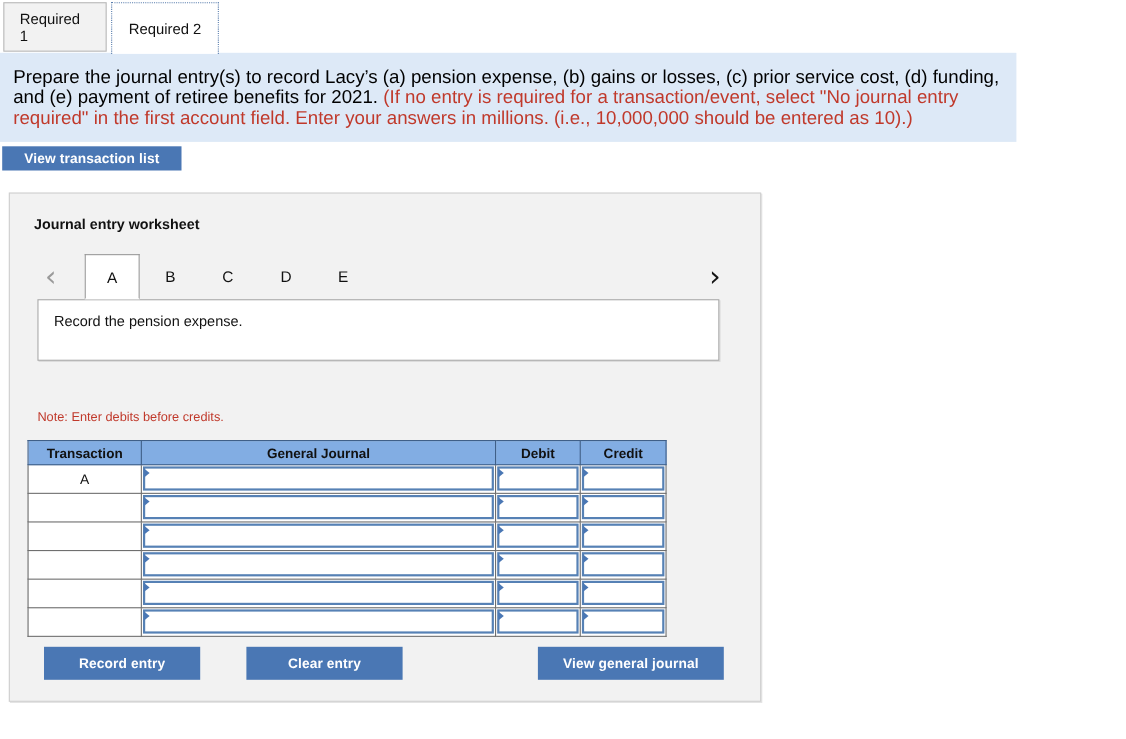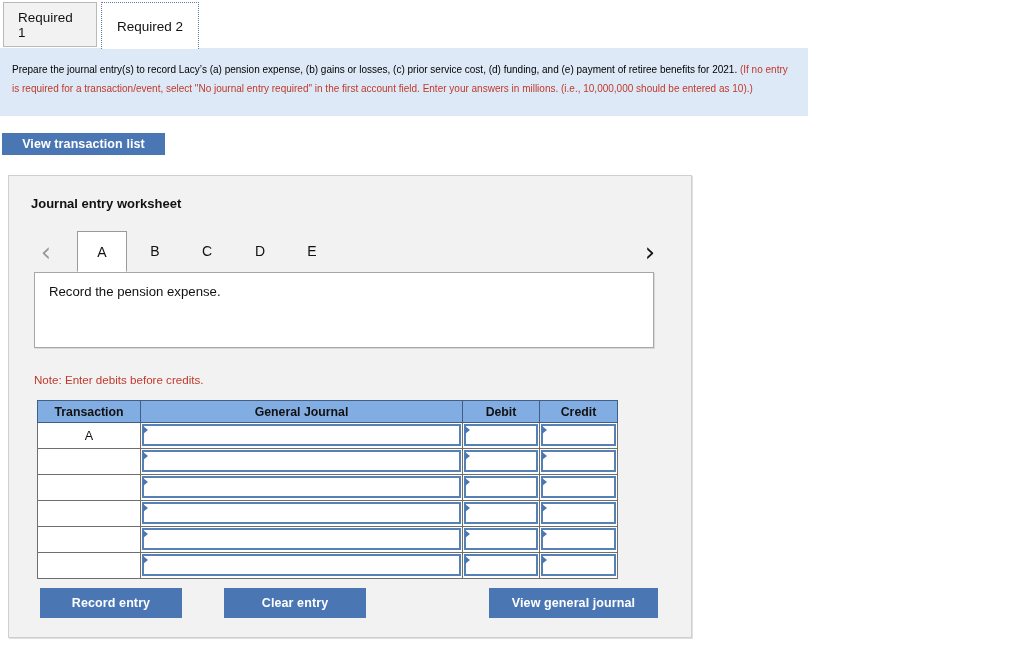--- a/index.html
+++ b/index.html
@@ -30,26 +30,26 @@
     border-bottom:none;
     color:#111;
     z-index:3;
     height:47px;
   }
   .tab#tab0{left:3px;width:94px;border-bottom:1px solid #b9b9b9;}
   .tab#tab1{left:101px;width:98px;}
 
   
   .banner{
-    position:absolute;left:0;top:48px;width:808px;min-height:68px;
+    position:absolute;left:0;top:48px;width:924px;min-height:68px;
     background:#dde9f7;
     box-sizing:border-box;
     padding:12px 14px 12px 12px;
     line-height:19px;
-    font-size:10px;
+    font-size:17px;
   }
   .banner .red{color:#c0392b;}
 
   
   .btn{
     background:#4a77b4;color:#fff;border:none;
     font-family:inherit;font-weight:bold;font-size:12.5px;
     display:flex;align-items:center;justify-content:center;
     box-sizing:border-box;cursor:pointer;
     letter-spacing:.1px;
@@ -86,36 +86,36 @@
     display:flex;align-items:center;justify-content:center;
     font-size:14px;color:#111;box-sizing:border-box;
   }
   .ltab.active{
     background:#ffffff;border:1px solid #9a9a9a;border-bottom-color:#ffffff;
     height:41px;z-index:2;
   }
 
   
   .prompt{
-    position:absolute;left:25px;top:96px;width:620px;height:76px;
+    position:absolute;left:25px;top:96px;width:620px;height:56px;
     background:#fff;border:1px solid #a7a7a7;
     box-sizing:border-box;
     box-shadow:1px 1px 0 rgba(0,0,0,.10);
   }
   .prompt-text{
     position:absolute;left:14px;top:11px;font-size:13.2px;color:#111;
   }
   .note{
     position:absolute;left:25px;top:197px;
     font-size:11.6px;color:#c0392b;
   }
 
   
   .jtable{
-    position:absolute;left:28px;top:224px;width:580px;
+    position:absolute;left:16px;top:224px;width:580px;
     border-collapse:collapse;table-layout:fixed;
   }
   .jtable th{
     background:#82ade3;
     border:1px solid #3f5f88;
     font-size:12.3px;font-weight:bold;color:#111;
     height:21px;padding:0;text-align:center;
   }
   .jtable td{
     border:1px solid #6f6f6f;

